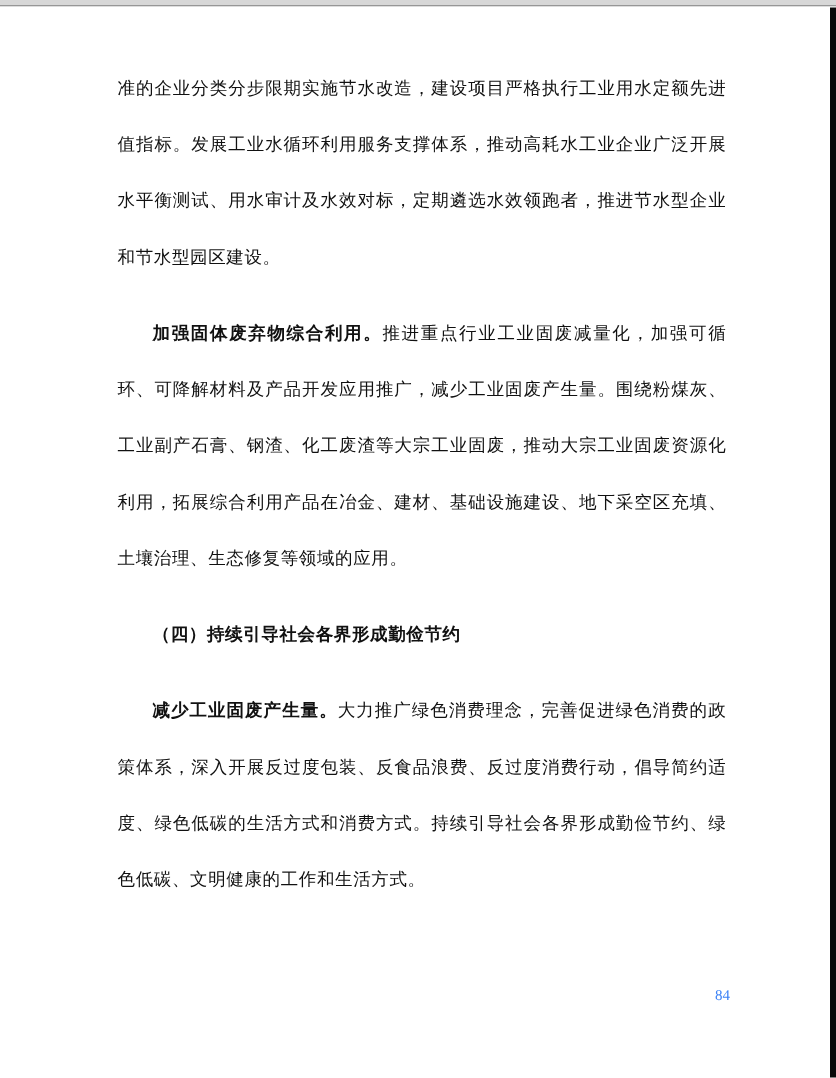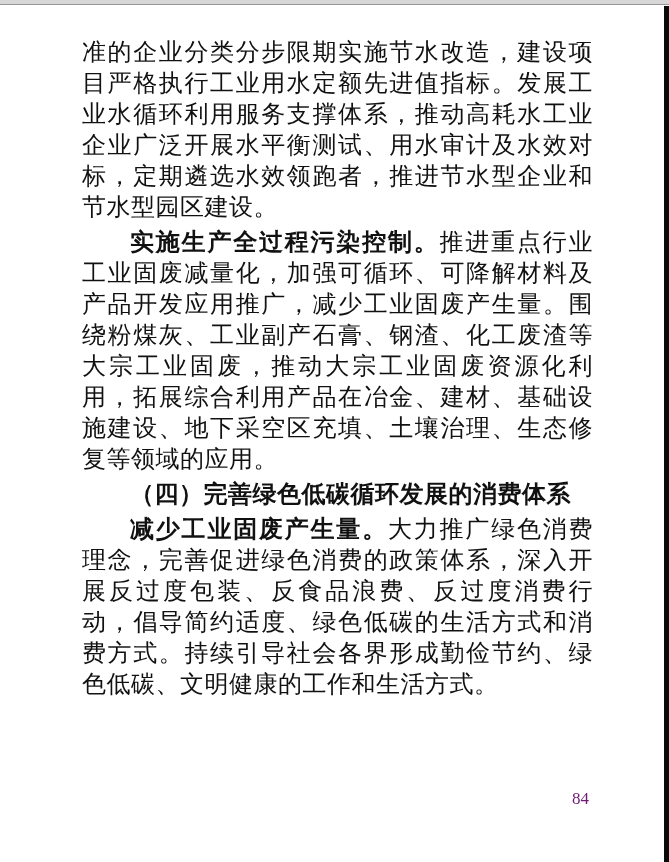--- a/index.html
+++ b/index.html
@@ -31,53 +31,53 @@
     height: 856px;
     background: #0a0a0a;
   }
   .page-body {
     position: absolute;
     top: 33px;
     left: 78px;
     width: 519px;
   }
   .para {
-    margin: 4px;
-    font-size: 24px;
-    line-height: 31px;
+    margin: 16px;
+    font-size: 14px;
+    line-height: 45px;
     text-align: justify;
     text-justify: inter-ideograph;
     letter-spacing: 0.5px;
   }
   .para.indent {
     text-indent: 2em;
   }
   .para b, .para.heading {
     font-weight: bold;
   }
   .page-number {
     position: absolute;
     top: 789px;
     left: 572px;
-    font-size: 17px;
-    color: #701a75;
+    font-size: 12px;
+    color: #3b82f6;
   }
 </style>
 </head>
 <body>
 
 <div class="scan-top-band"></div>
 <div class="scan-right-strip"></div>
 
 <div class="page-body">
 
   <p class="para"><span>准的企业分类分步限期实施节水改造，建设项目严格执行工业用水定额先进值指标。发展工业水循环利用服务支撑体系，推动高耗水工业企业广泛开展水平衡测试、用水审计及水效对标，定期遴选水效领跑者，推进节水型企业和节水型园区建设。</span></p>
 
-  <p class="para indent"><b>实施生产全过程污染控制。</b><span>推进重点行业工业固废减量化，加强可循环、可降解材料及产品开发应用推广，减少工业固废产生量。围绕粉煤灰、工业副产石膏、钢渣、化工废渣等大宗工业固废，推动大宗工业固废资源化利用，拓展综合利用产品在冶金、建材、基础设施建设、地下采空区充填、土壤治理、生态修复等领域的应用。</span></p>
+  <p class="para indent"><b>加强固体废弃物综合利用。</b><span>推进重点行业工业固废减量化，加强可循环、可降解材料及产品开发应用推广，减少工业固废产生量。围绕粉煤灰、工业副产石膏、钢渣、化工废渣等大宗工业固废，推动大宗工业固废资源化利用，拓展综合利用产品在冶金、建材、基础设施建设、地下采空区充填、土壤治理、生态修复等领域的应用。</span></p>
 
-  <p class="para indent heading">（四）完善绿色低碳循环发展的消费体系</p>
+  <p class="para indent heading">（四）持续引导社会各界形成勤俭节约</p>
 
 
   <p class="para indent"><b>减少工业固废产生量。</b><span>大力推广绿色消费理念，完善促进绿色消费的政策体系，深入开展反过度包装、反食品浪费、反过度消费行动，倡导简约适度、绿色低碳的生活方式和消费方式。持续引导社会各界形成勤俭节约、绿色低碳、文明健康的工作和生活方式。</span></p>
 
 </div>
 
 <div class="page-number">84</div>
 
 </body></html>

